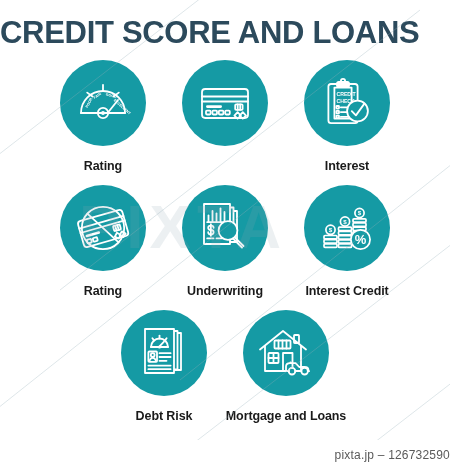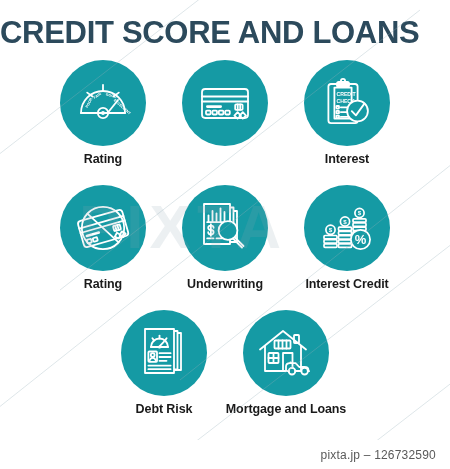--- a/index.html
+++ b/index.html
@@ -68,21 +68,21 @@
     background: #159aa4;
     display: flex;
     align-items: center;
     justify-content: center;
     box-sizing: border-box;
   }
   .circle svg {
     display: block;
   }
   .cell-label {
-    margin-top: 6px;
+    margin-top: 13px;
     font-family: "Liberation Sans", sans-serif;
     font-size: 12.5px;
     font-weight: bold;
     color: #1a1a1a;
     white-space: nowrap;
     text-align: center;
     letter-spacing: -0.1px;
   }
   
   .wm-lines {
@@ -110,21 +110,20 @@
   .footer {
     position: absolute;
     left: 0;
     bottom: 0;
     width: 450px;
     height: 29px;
     background: #ffffff;
     display: flex;
     align-items: center;
     justify-content: flex-end;
-    padding-right: 14px;
     box-sizing: border-box;
     z-index: 10;
   }
   .footer .credit {
     font-family: "Liberation Sans", sans-serif;
     font-size: 12px;
     color: #5a5a5a;
     letter-spacing: 0.2px;
   }
 </style>

